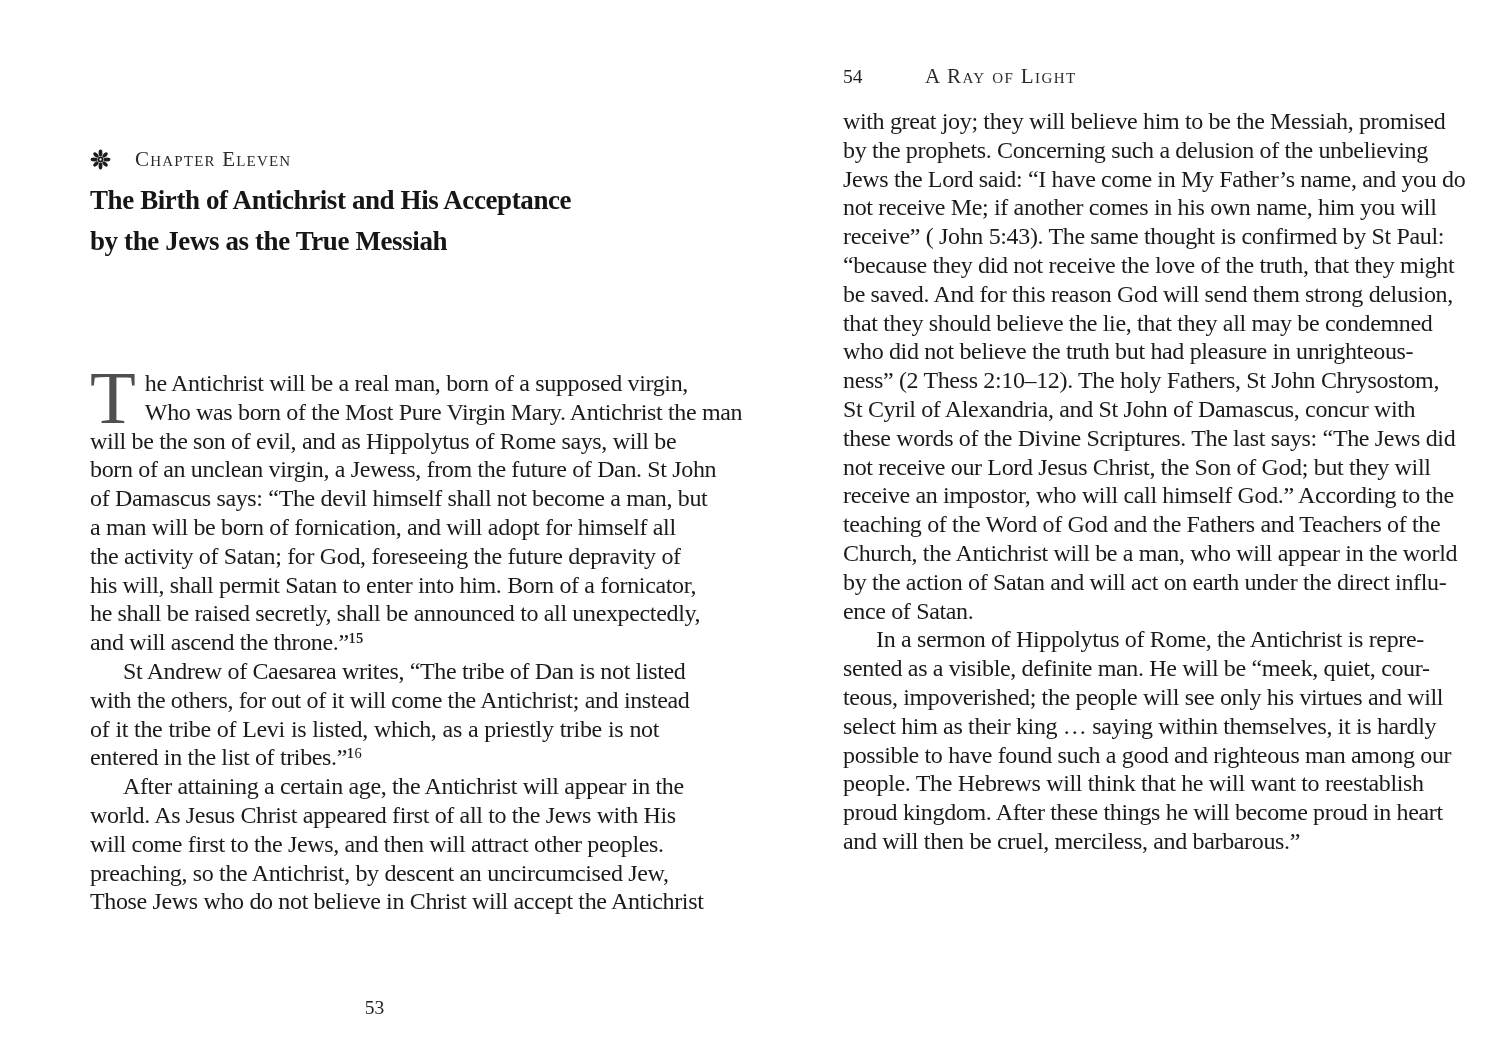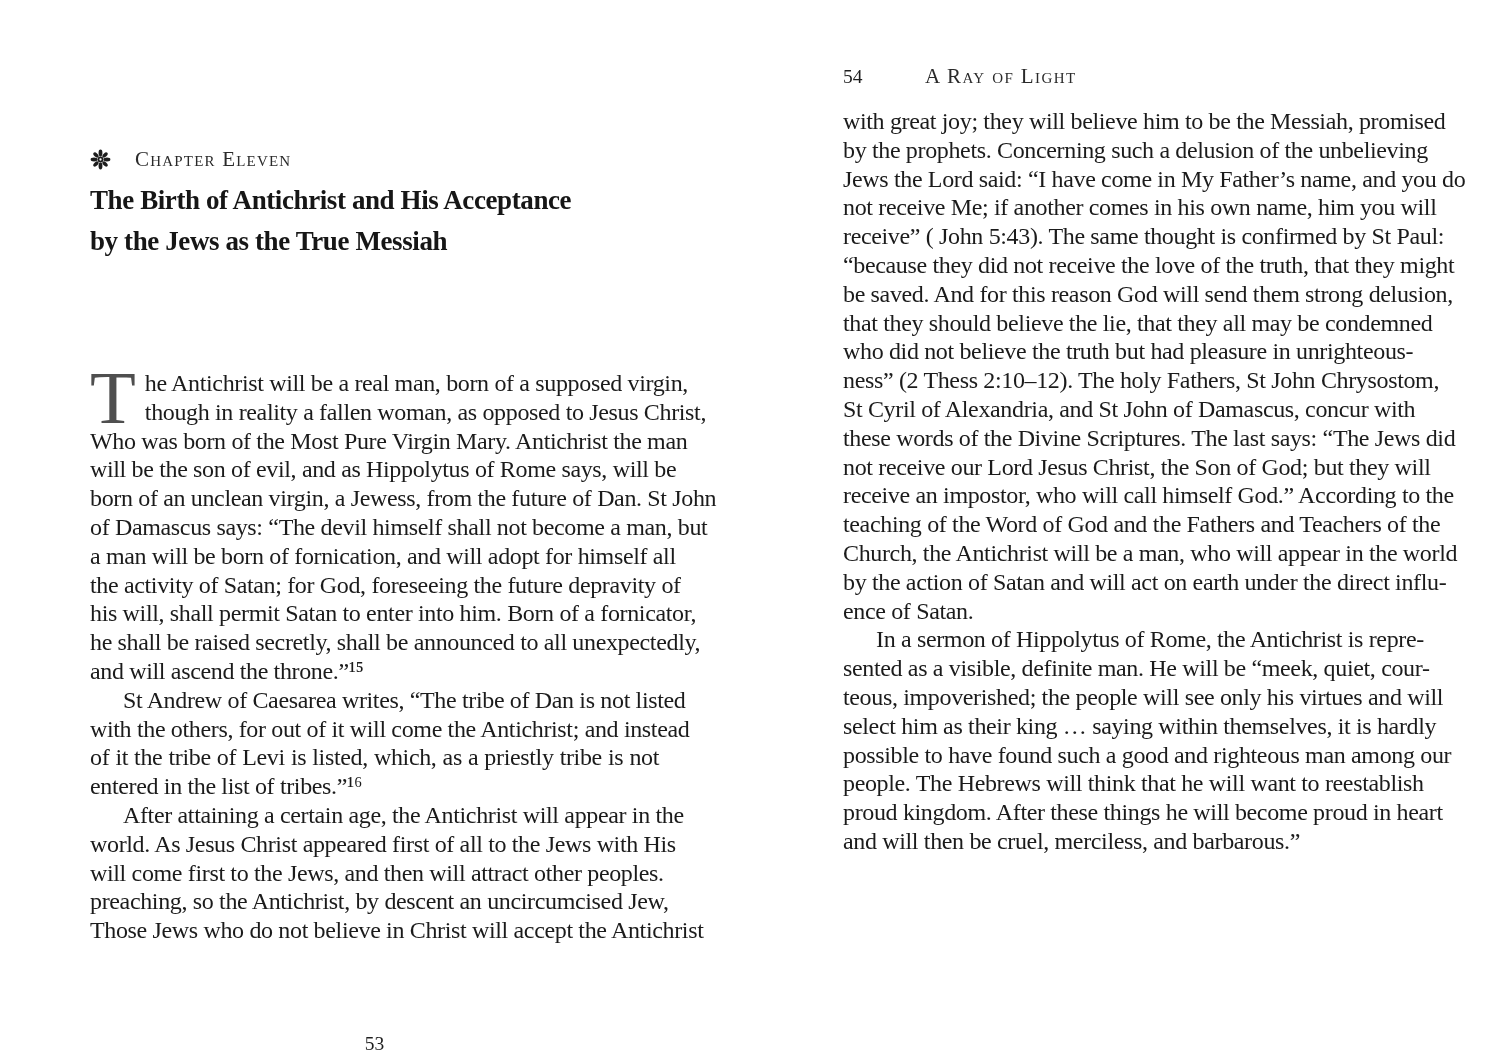--- a/index.html
+++ b/index.html
@@ -57,21 +57,21 @@
     font-size: 75px;
     line-height: 58px;
     height: 57.6px;
     padding-right: 9px;
     color: #4f4f4f;
   }
 
   
   .folio-left {
     position: absolute; top: 997px; left: 0; width: 100%;
-    text-align: center; font-size: 19.5px; color: #1e1e1e; margin-top: 36px;
+    text-align: center; font-size: 19.5px; color: #1e1e1e;
   }
   .running-header {
     position: absolute; top: 64px; left: 0;
     display: flex; align-items: baseline;
     font-size: 19.5px; color: #1e1e1e;
   }
   .running-header .folio-right { min-width: 82px; }
   .header-title {
     font-variant: small-caps;
     letter-spacing: 1.4px;
@@ -108,21 +108,20 @@
 
   <div class="book-title">
     <div class="title-line">The Birth of Antichrist and His Acceptance</div>
     <div class="title-line">by the Jews as the True Messiah</div>
   </div>
 
   <div class="body-block body-left">
       <div>
         <span class="dropcap">T</span>
         <div class="jline">he Antichrist will be a real man, born of a supposed virgin,</div>
-        <div class="jline">though in reality a fallen woman, as opposed to Jesus Christ,</div>
         <div class="jline">Who was born of the Most Pure Virgin Mary. Antichrist the man</div>
         <div class="jline">will be the son of evil, and as Hippolytus of Rome says, will be</div>
         <div class="jline">born of an unclean virgin, a Jewess, from the future of Dan. St John</div>
         <div class="jline">of Damascus says: “The devil himself shall not become a man, but</div>
         <div class="jline">a man will be born of fornication, and will adopt for himself all</div>
         <div class="jline">the activity of Satan; for God, foreseeing the future depravity of</div>
         <div class="jline">his will, shall permit Satan to enter into him. Born of a fornicator,</div>
         <div class="jline">he shall be raised secretly, shall be announced to all unexpectedly,</div>
         <div class="jline endline">and will ascend the throne.”¹⁵</div>
       </div>

